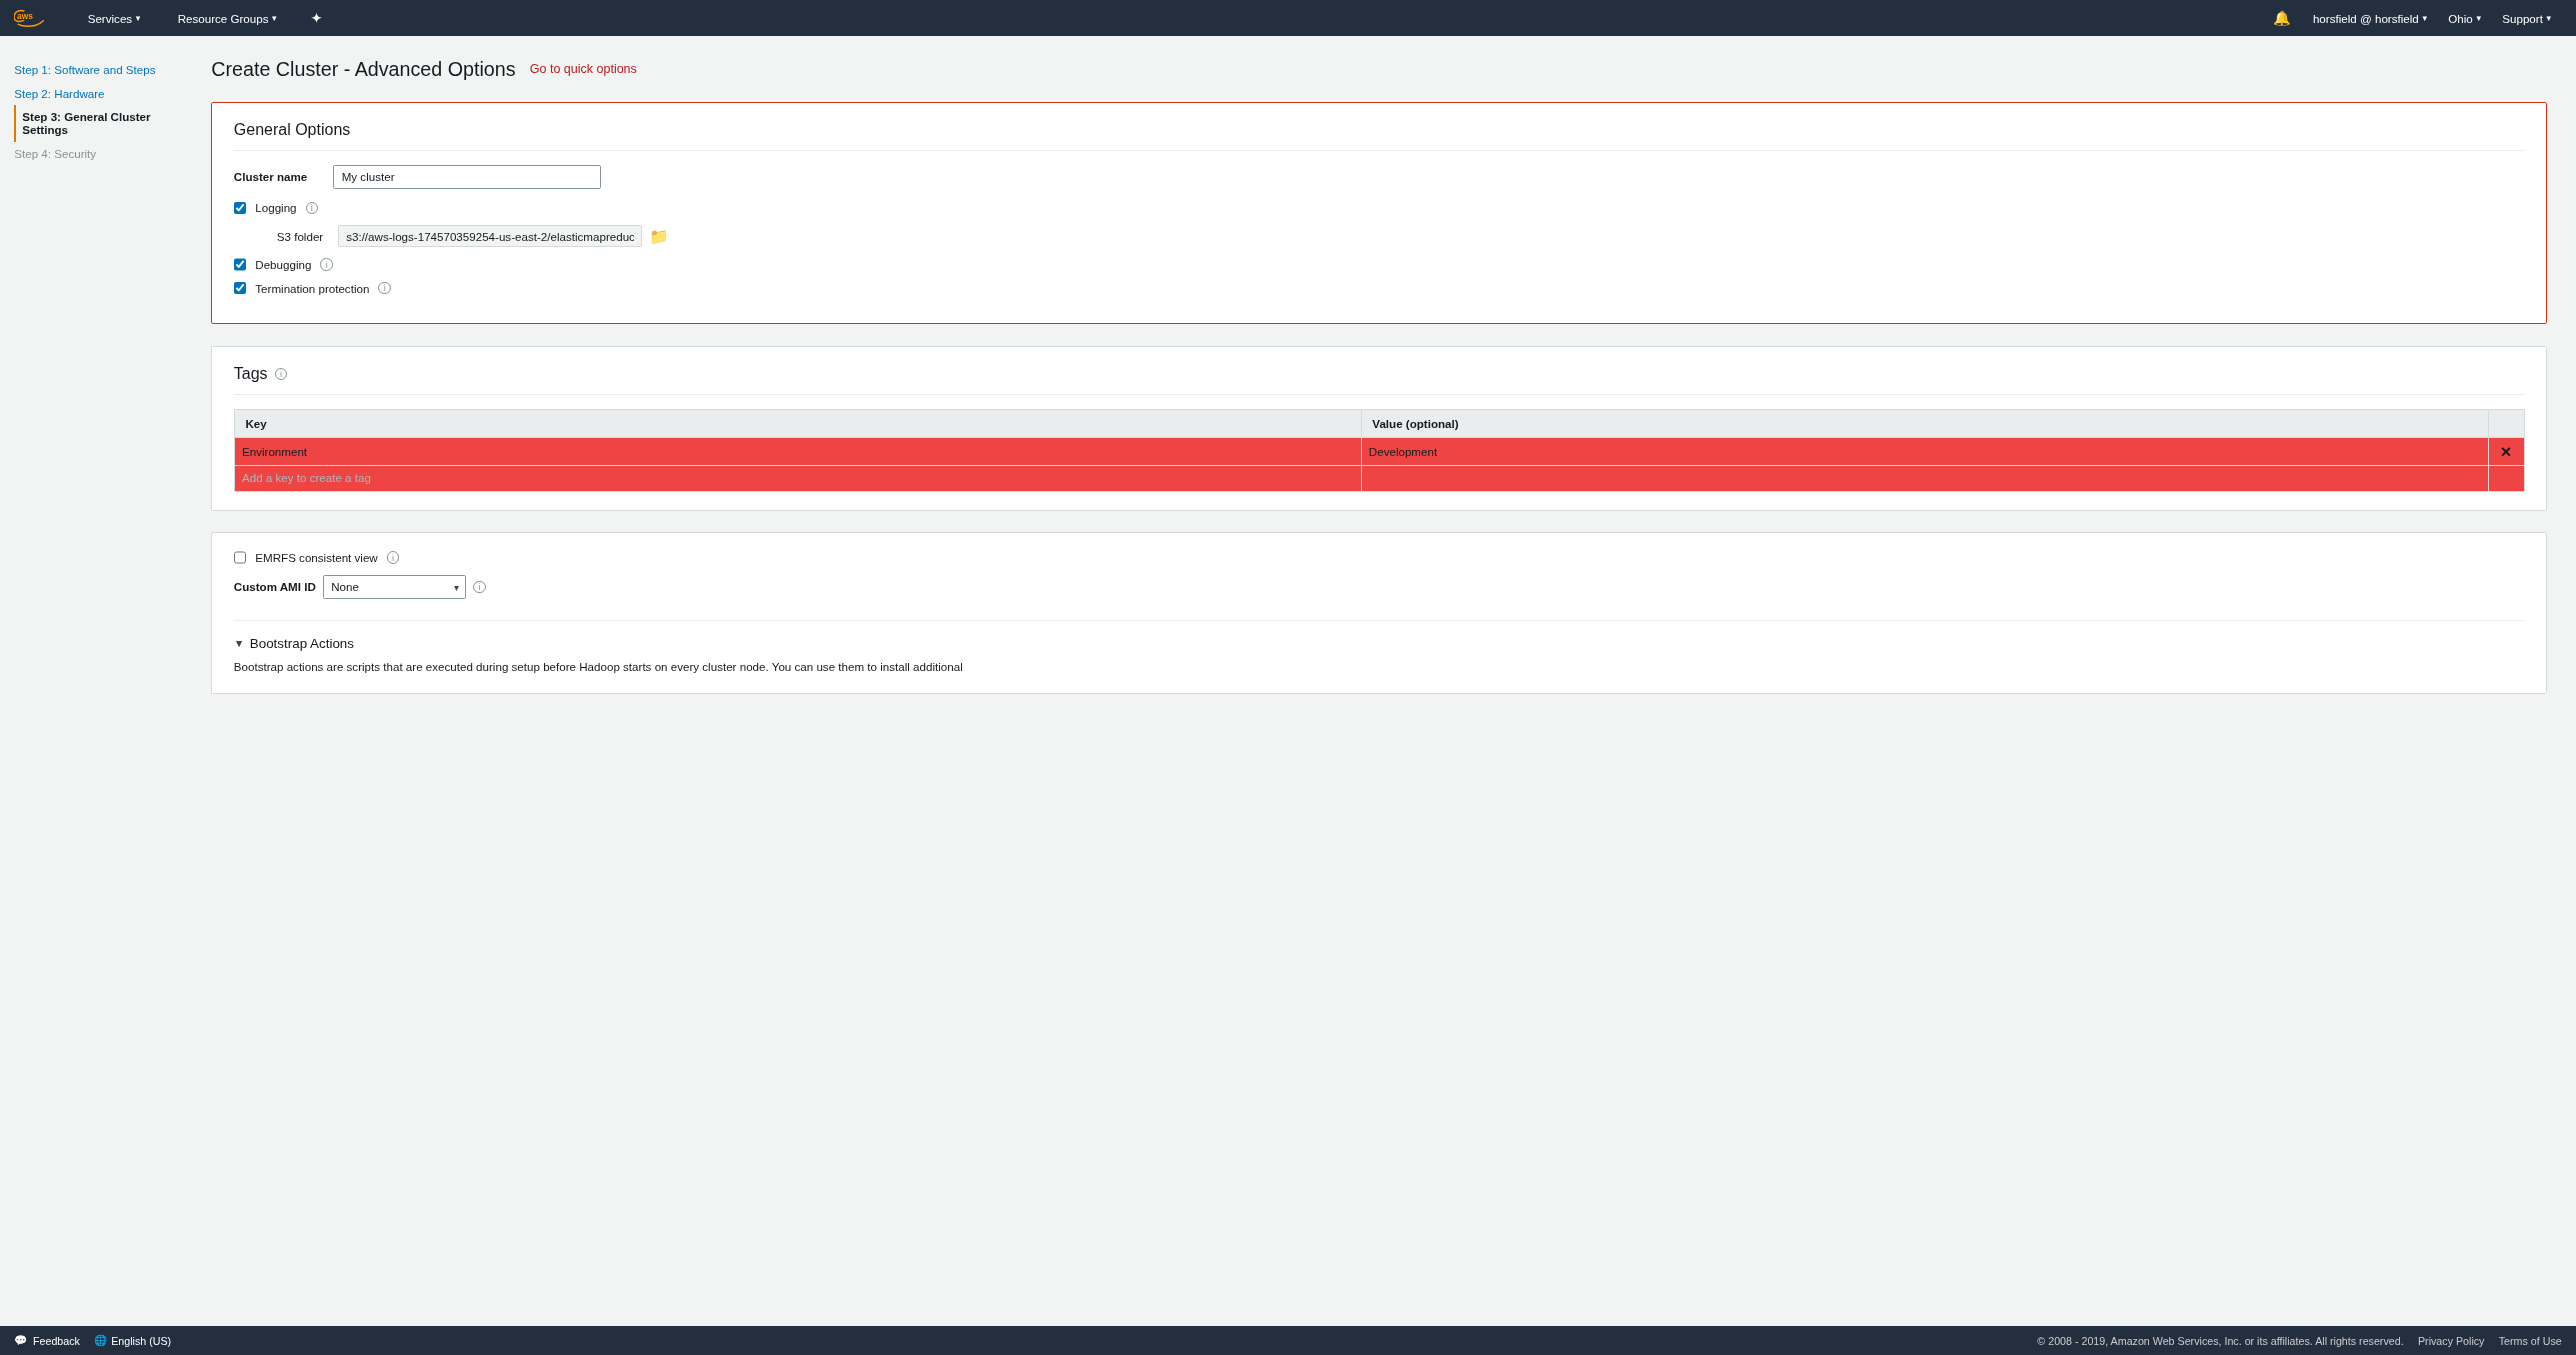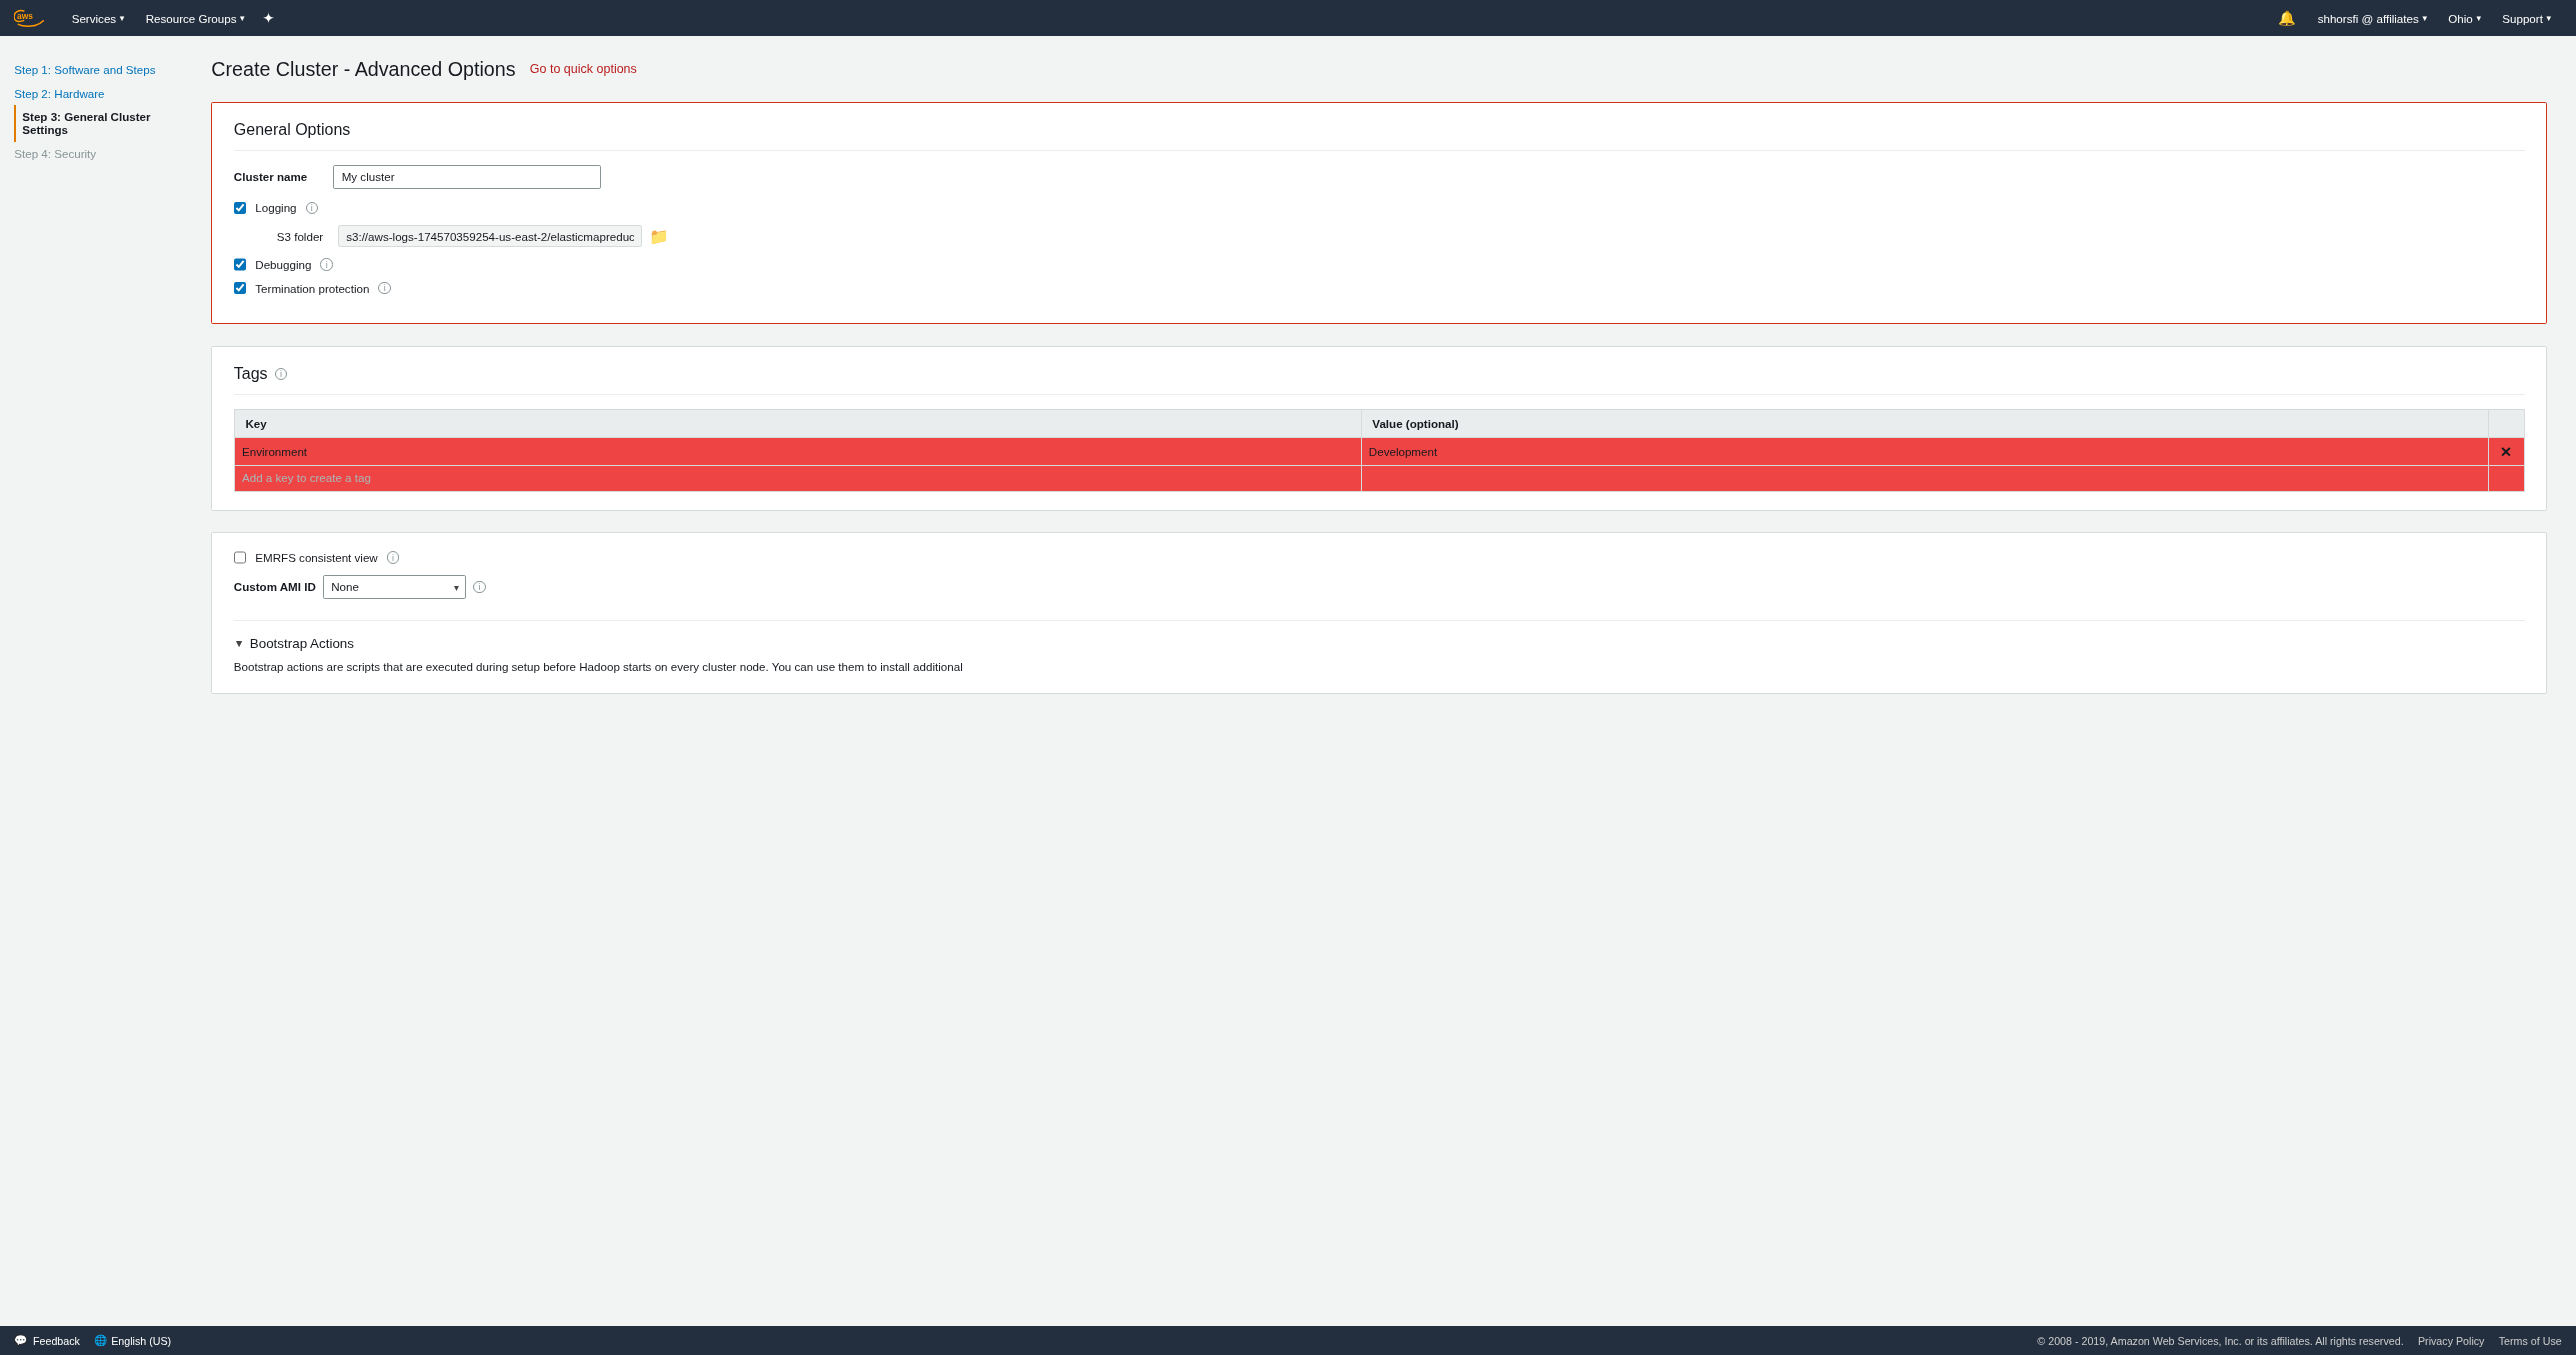--- a/index.html
+++ b/index.html
@@ -5,21 +5,21 @@
     * { box-sizing: border-box; margin: 0; padding: 0; }
     body { font-family: 'Amazon Ember', 'Helvetica Neue', Arial, sans-serif; font-size: 12.5px; background: #f2f3f3; color: #16191f; }
 
     
     .top-nav {
       background: #232f3e;
       height: 36px;
       display: flex;
       align-items: center;
       padding: 0 14.3px;
-      gap: 0;
+      gap: 16px;
       position: fixed;
       top: 0; left: 0; right: 0;
       z-index: 100;
     }
     .aws-logo {
       width: 36px;
       height: 25px;
       margin-right: 10.7px;
       display: flex;
       align-items: center;
@@ -371,21 +371,21 @@
     <span class="chevron">▾</span>
   </div>
   <div class="nav-item">
     <span>Resource Groups</span>
     <span class="chevron">▾</span>
   </div>
   <div class="nav-pin">✦</div>
   <div class="nav-right">
     <span class="nav-bell">🔔</span>
     <div class="nav-item">
-      <span>shhorsfi @ affiliates</span>
+      <span>horsfield @ horsfield</span>
       <span class="chevron">▾</span>
     </div>
     <div class="nav-item">
       <span>Ohio</span>
       <span class="chevron">▾</span>
     </div>
     <div class="nav-item">
       <span>Support</span>
       <span class="chevron">▾</span>
     </div>

